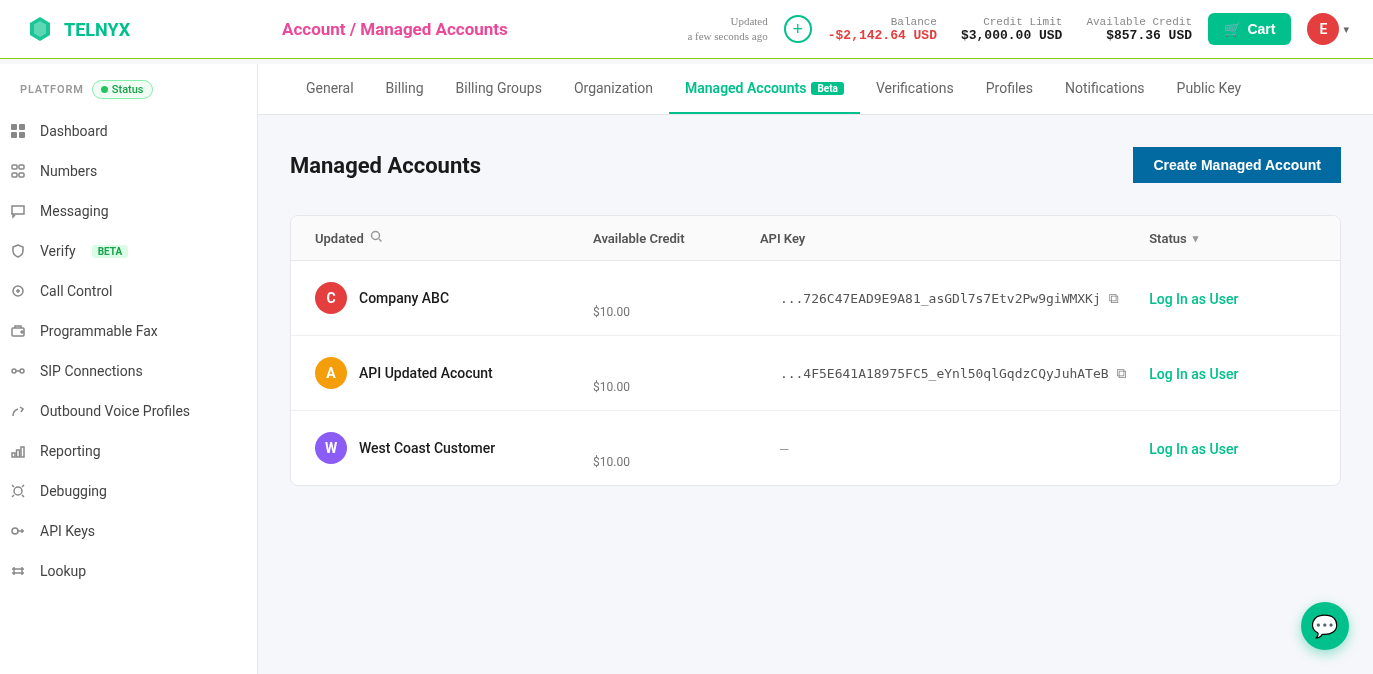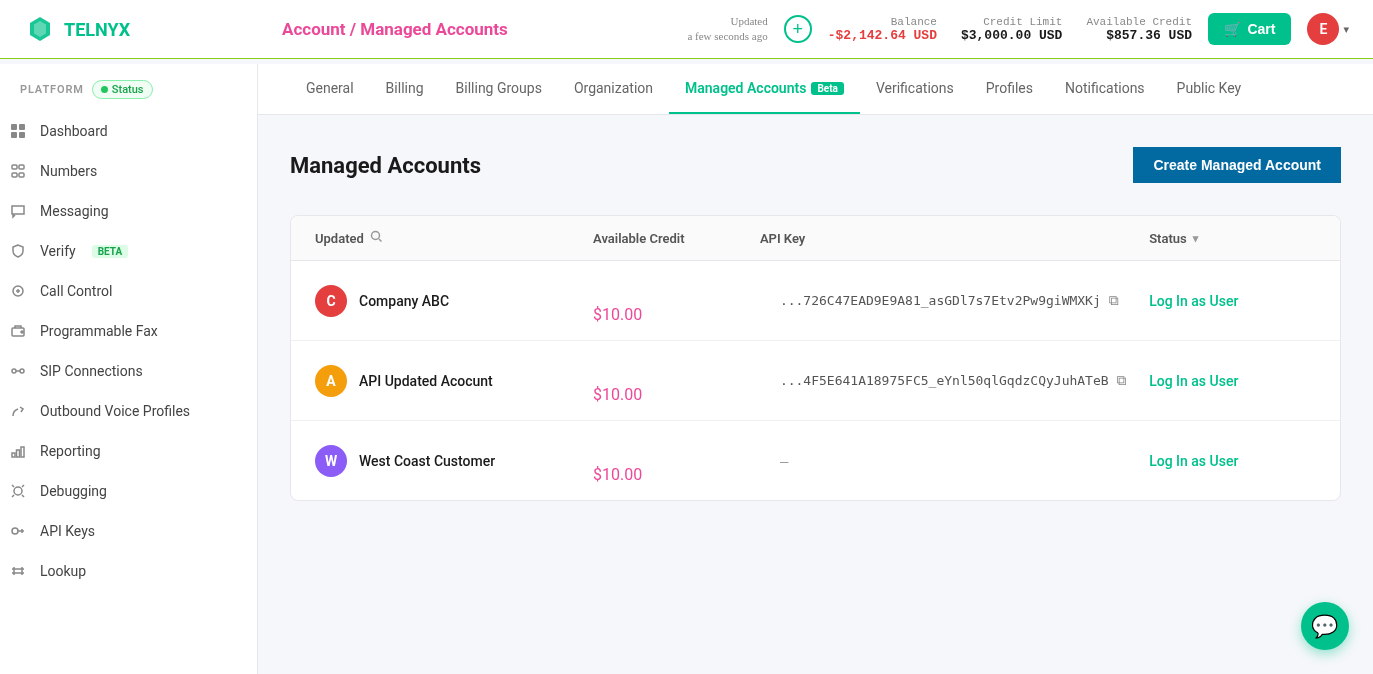--- a/index.html
+++ b/index.html
@@ -63,21 +63,21 @@
     .table-container { background: #fff; border-radius: 8px; border: 1px solid #e5e7eb; overflow: hidden; }
     .table-header-row { display: grid; grid-template-columns: 2fr 1.2fr 2.8fr 1.2fr; padding: 14px 24px; border-bottom: 1px solid #e5e7eb; background: #fafafa; }
     .col-header { font-size: 13px; font-weight: 600; color: #555; display: flex; align-items: center; gap: 6px; }
     .search-icon-sm { color: #999; font-size: 13px; cursor: pointer; }
     .sort-icon { color: #999; font-size: 11px; cursor: pointer; }
     .table-row { display: grid; grid-template-columns: 2fr 1.2fr 2.8fr 1.2fr; padding: 16px 24px; border-bottom: 1px solid #f0f0f0; align-items: center; }
     .table-row:last-child { border-bottom: none; }
     .account-cell { display: flex; align-items: center; gap: 12px; }
     .account-avatar { width: 32px; height: 32px; border-radius: 50%; color: #fff; font-size: 14px; font-weight: 700; display: flex; align-items: center; justify-content: center; flex-shrink: 0; }
     .account-name { font-size: 14px; color: #1a1a1a; font-weight: 500; }
-    .credit-value { font-size: 16px; color: #ec4899; margin-top: 28px; }
+    .credit-value { font-size: 12px; color: #737373; margin-top: 28px; }
     .api-key-cell { display: flex; align-items: center; gap: 8px; font-size: 13px; color: #555; font-family: monospace; margin-left: 20px; }
     .copy-icon { color: #888; cursor: pointer; font-size: 14px; }
     .login-link { color: #00c08b; font-size: 14px; font-weight: 500; cursor: pointer; }
     .dash-value { color: #999; font-size: 14px; }
 
     
     .chat-bubble { position: fixed; bottom: 24px; right: 24px; width: 48px; height: 48px; background: #00c08b; border-radius: 50%; display: flex; align-items: center; justify-content: center; cursor: pointer; box-shadow: 0 4px 12px rgba(0,192,139,0.4); }
     .chat-bubble-icon { color: #fff; font-size: 22px; }
   </style>
 </head>

